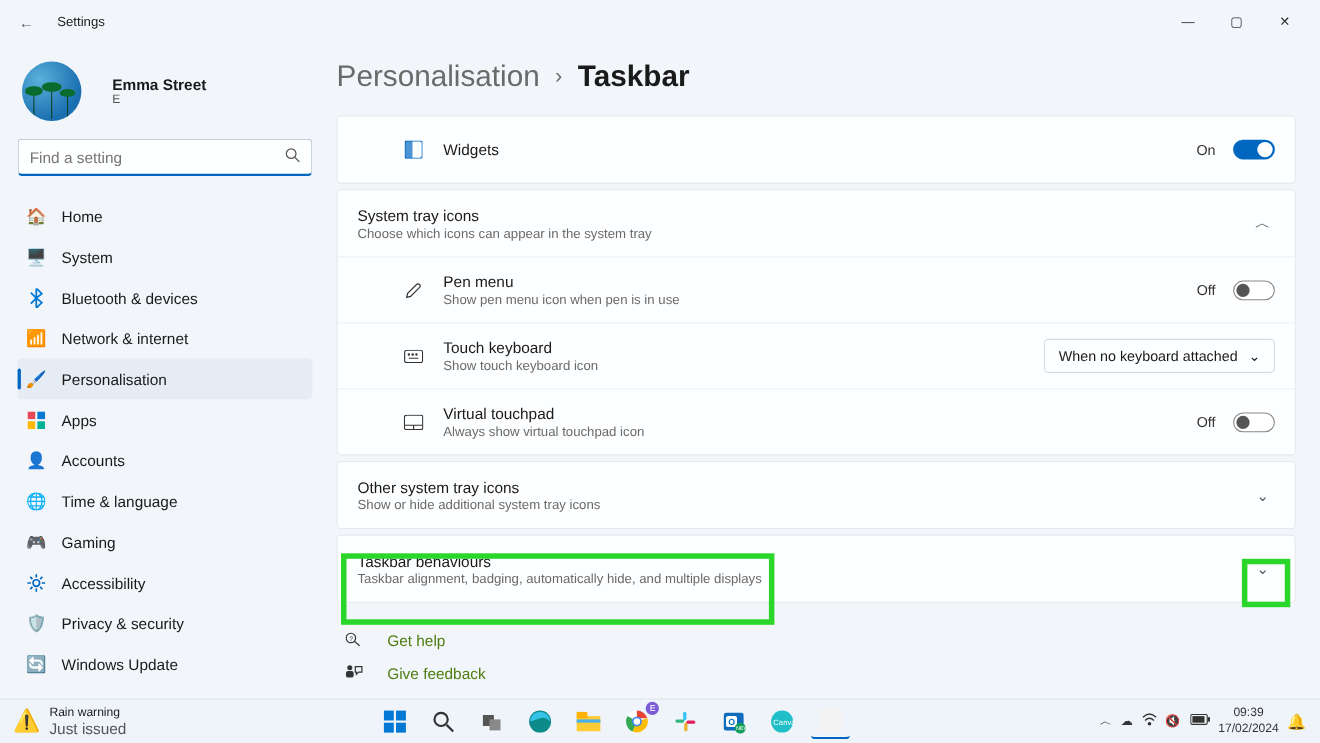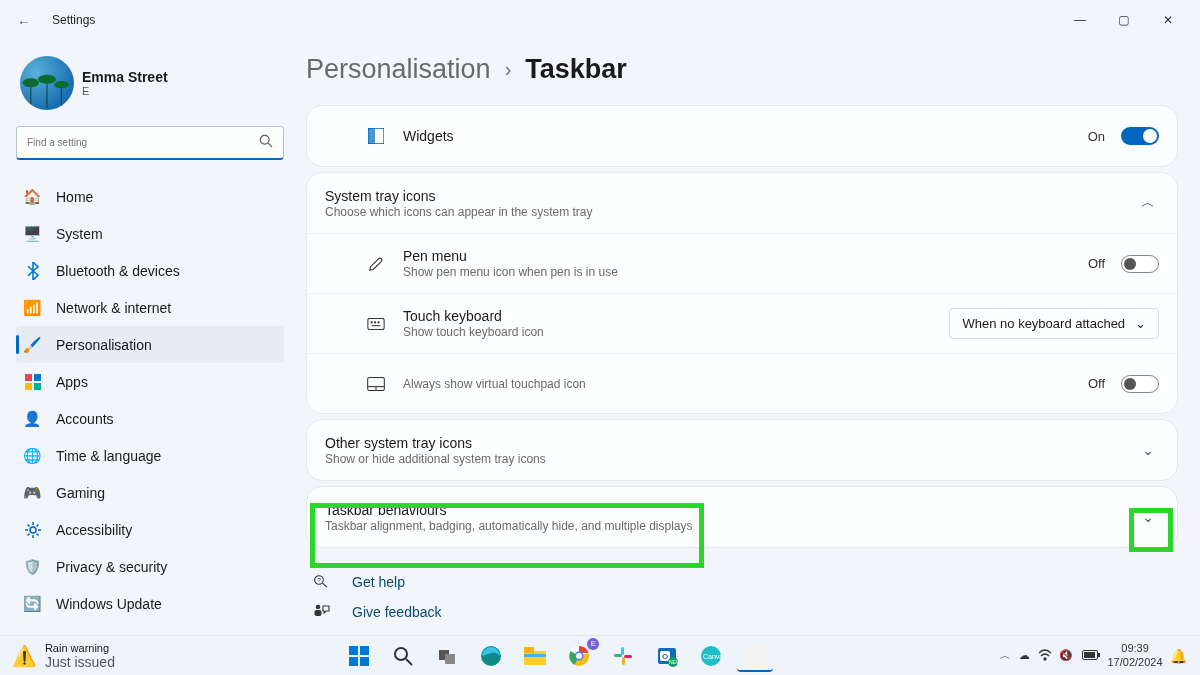--- a/index.html
+++ b/index.html
@@ -11,46 +11,46 @@
   .titlebar .title { font-size: 12px; margin-left: 14px; color: #222; }
   .titlebar .spacer { flex: 1; }
   .winbtn { width: 44px; text-align: center; color: #333; font-size: 12px; }
 
   
   .app { display: flex; height: 595px; }
   .sidebar { width: 300px; padding: 8px 16px 0 16px; }
   .content { flex: 1; padding: 0 22px 10px 6px; overflow: hidden; }
 
   
-  .profile { display: flex; align-items: center; padding: 8px 4px 16px 4px; gap: 8px; }
+  .profile { display: flex; align-items: center; padding: 8px 4px 16px 4px; gap: 28px; }
   .avatar { width: 54px; height: 54px; border-radius: 50%; background: radial-gradient(circle at 30% 30%, #5ab1d9, #1a6fb0 70%); display: flex; align-items: flex-end; justify-content: center; overflow: hidden; }
   .avatar svg { width: 60px; height: 40px; }
   .profile .name { font-weight: 600; font-size: 14px; }
   .profile .sub { font-size: 11px; color: #555; }
 
   
   .search { display: flex; align-items: center; border: 1px solid #b6c2d2; border-bottom: 2px solid #0067c0; background: #feffff; border-radius: 4px; height: 34px; padding: 0 10px; margin-bottom: 18px; }
-  .search input { flex: 1; border: none; outline: none; background: transparent; font-size: 10px; color: #555; }
+  .search input { flex: 1; border: none; outline: none; background: transparent; font-size: 14px; color: #555; }
   .search .sicn { color: #555; }
 
   
   .nav { list-style: none; }
   .nav li { display: flex; align-items: center; height: 37px; padding: 0 10px 0 8px; border-radius: 4px; gap: 14px; font-size: 14px; cursor: pointer; position: relative; }
   .nav li.active { background: #e6ecf3; }
   .nav li.active::before { content: ""; position: absolute; left: 0; top: 9px; bottom: 9px; width: 3px; background: #0067c0; border-radius: 3px; }
   .nicn { width: 18px; height: 18px; display: inline-flex; align-items: center; justify-content: center; }
 
   
   .crumb { display: flex; align-items: center; gap: 14px; padding: 14px 0 20px 0; }
   .crumb .lvl1 { font-size: 27px; color: #6a6a6a; }
   .crumb .sep { font-size: 20px; color: #6a6a6a; }
   .crumb .lvl2 { font-size: 27px; font-weight: 600; }
 
   
-  .card { background: #fdfeff; border: 1px solid #e6e8ec; border-radius: 16px; margin-bottom: 5px; }
+  .card { background: #fdfeff; border: 1px solid #e6e8ec; border-radius: 4px; margin-bottom: 5px; }
   .row { display: flex; align-items: center; padding: 14px 18px; gap: 16px; min-height: 60px; }
   .row.sub { padding-left: 58px; border-top: 1px solid #eef0f4; justify-content: space-between; }
   .row .ricn { width: 22px; display: flex; justify-content: center; color: #333; }
   .row .rtext { flex: 1; }
   .row .rtitle { font-size: 14px; }
   .row .rdesc { font-size: 12px; color: #6a6a6a; margin-top: 1px; }
   .row .chev { color: #555; width: 22px; text-align: center; }
 
   .onoff { color: #333; font-size: 13px; }
   .toggle { width: 38px; height: 18px; border-radius: 10px; position: relative; }
@@ -63,21 +63,21 @@
 
   
   .hl-title { position: absolute; border: 5px solid #29d629; pointer-events: none; }
   #hl1 { left: 310px; top: 503px; width: 394px; height: 65px; }
   #hl2 { left: 1129px; top: 508px; width: 44px; height: 44px; }
 
   
   .flinks { padding: 14px 0 0 8px; }
   .fl { display: flex; align-items: center; gap: 20px; height: 30px; font-size: 14px; }
   .fl .ficn { width: 18px; color: #333; }
-  .fl a { color: #0c4a6e; text-decoration: none; }
+  .fl a { color: #4d7c0f; text-decoration: none; }
 
   
   .taskbar { position: absolute; left: 0; right: 0; bottom: 0; height: 40px; background: #eff4fa; border-top: 1px solid #dfe4eb; display: flex; align-items: center; padding: 0 12px; }
   .weather { display: flex; gap: 8px; align-items: center; }
   .wicn { font-size: 20px; }
   .wtxt .l1 { font-size: 11px; font-weight: 400; }
   .wtxt .l2 { font-size: 14px; color: #555; }
   .tbcenter { flex: 1; display: flex; justify-content: center; gap: 8px; }
   .tbbtn { width: 36px; height: 32px; display: inline-flex; align-items: center; justify-content: center; border-radius: 4px; }
   .tright { display: flex; align-items: center; gap: 8px; font-size: 11px; color: #333; }
@@ -285,20 +285,21 @@
 
       <div class="row sub">
         <span class="ricn">
             <svg width="18" height="14" viewBox="0 0 20 16" fill="none" stroke="#333" stroke-width="1.2">
               <rect x="0.5" y="0.5" width="19" height="15" rx="2"></rect>
               <line x1="0.5" y1="11" x2="19.5" y2="11"></line>
               <line x1="10" y1="11" x2="10" y2="15.5"></line>
             </svg>
           </span>
         <div class="rtext">
+          <div class="rtitle">Virtual touchpad</div>
           <div class="rdesc">Always show virtual touchpad icon</div>
         </div>
         <span class="onoff">Off</span>
         <div class="toggle off"></div>
       </div>
     </div>
 
     <div class="card">
       <div class="row">
         <div class="rtext">

